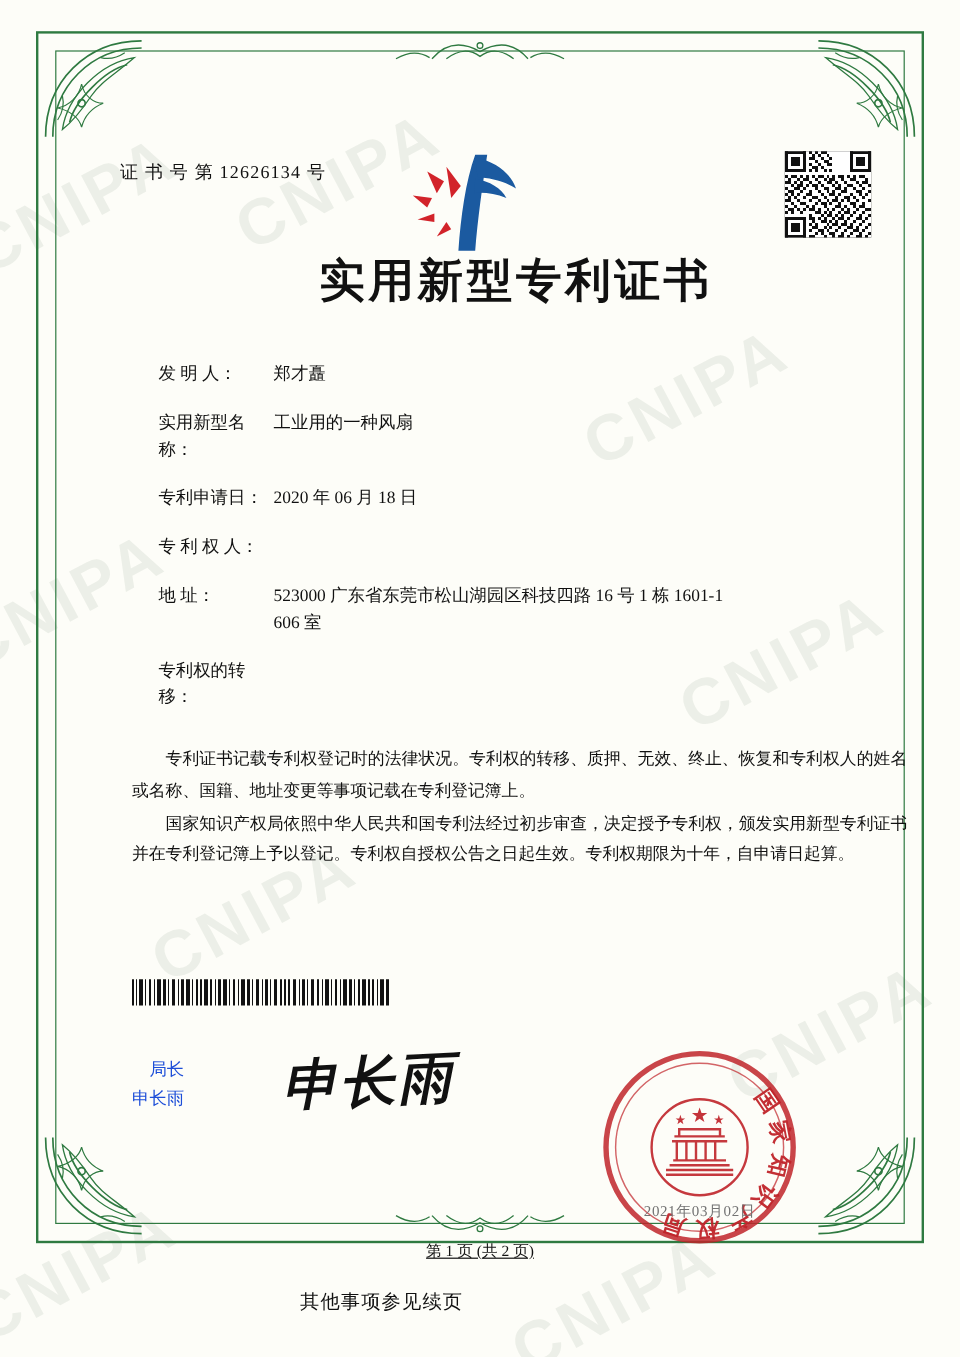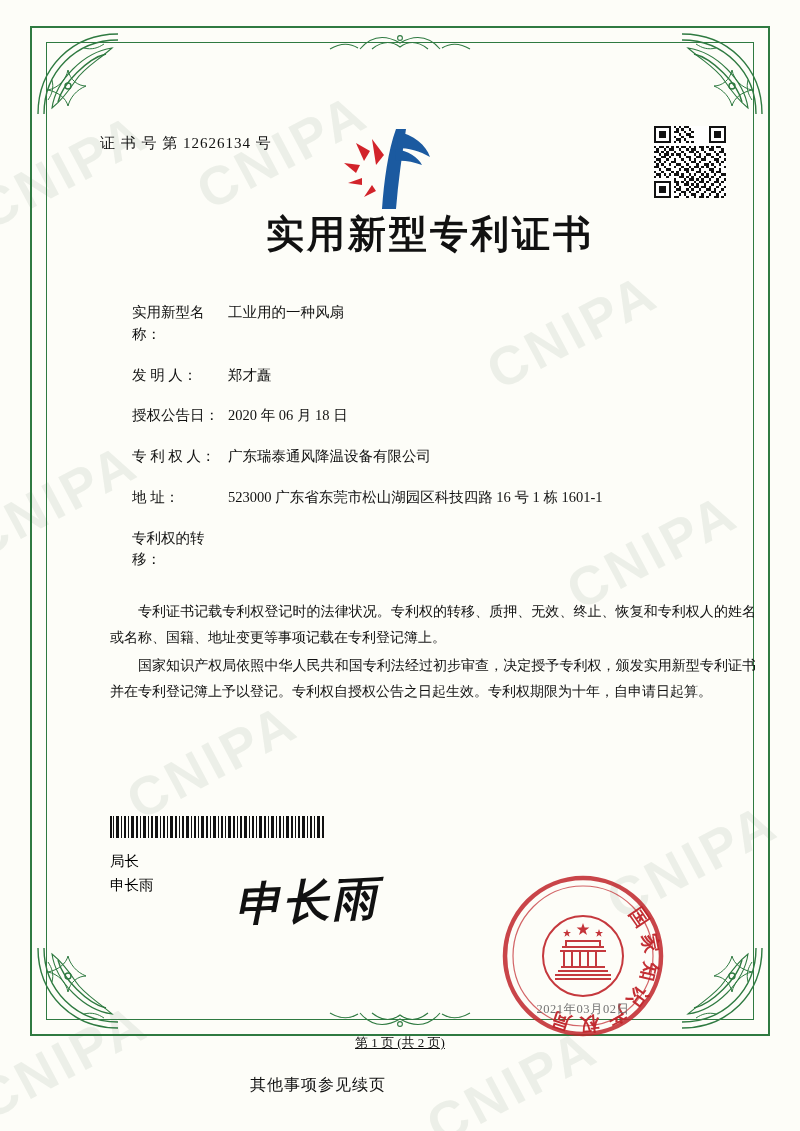--- a/index.html
+++ b/index.html
@@ -167,25 +167,26 @@
     top: 790px;
     width: 215px;
     height: 22px;
     z-index: 6;
   }
 
   
   .sign-block {
     position: absolute;
     left: 80px;
-    top: 824px;
+    top: 855px;
     z-index: 6;
     font-size: 14.5px;
     line-height: 1.65;
-    color: #000000;
+    color: #1d4ed8;
+    text-align: right;
   }
   .sig-script {
     position: absolute;
     left: 205px;
     top: 845px;
     z-index: 6;
     font-family: "DejaVu Serif", serif;
     font-size: 46px;
     color: #111;
     letter-spacing: 2px;
@@ -584,44 +585,44 @@
 
   <div class="content">
 
     <div class="cert-no">证 书 号 第 12626134 号</div>
 
     <div class="title">实用新型专利证书</div>
 
     <div class="fields">
 
       <div class="field-row">
+        <div class="f-label">发 明 人：</div>
+        <div class="f-value">郑才矗</div>
+      </div>
+
+      <div class="field-row">
         <div class="f-label">实用新型名称：</div>
         <div class="f-value">工业用的一种风扇</div>
       </div>
 
+
       <div class="field-row">
-        <div class="f-label">发 明 人：</div>
-        <div class="f-value">郑才矗</div>
-      </div>
-
-
-      <div class="field-row">
-        <div class="f-label">授权公告日：</div>
+        <div class="f-label">专利申请日：</div>
         <div class="f-value">2020 年 06 月 18 日</div>
       </div>
 
       <div class="field-row">
         <div class="f-label">专 利 权 人：</div>
-        <div class="f-value">广东瑞泰通风降温设备有限公司</div>
       </div>
 
       <div class="field-row">
         <div class="f-label">地 址：</div>
         <div class="f-value">
           <span>523000 广东省东莞市松山湖园区科技四路 16 号 1 栋 1601-1</span>
+          <span class="cont">606 室</span>
         </div>
       </div>
 
       <div class="field-row">
         <div class="f-label">专利权的转移：</div>
       </div>
 
     </div>
 
     <div class="paras">

